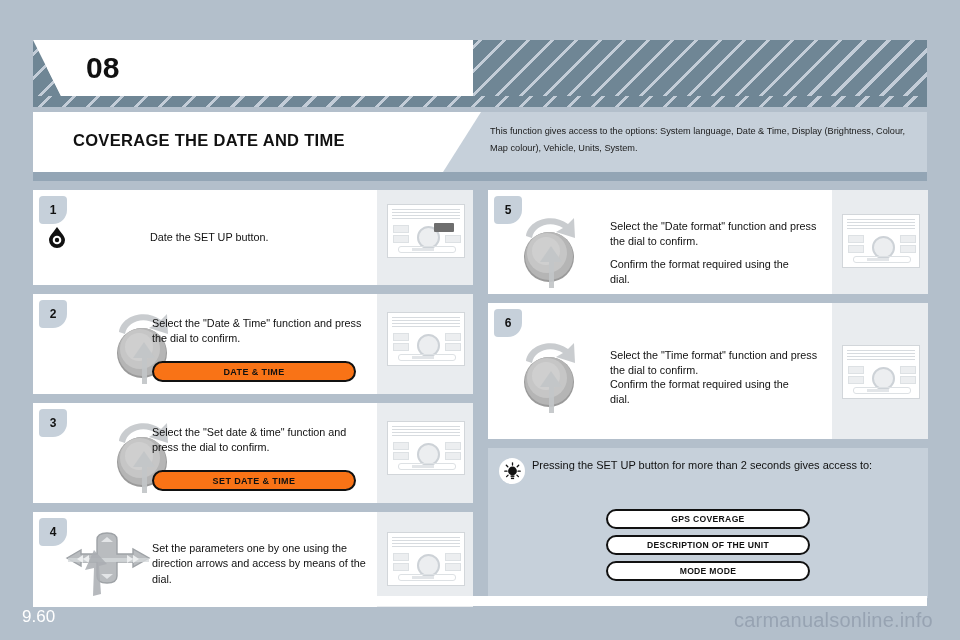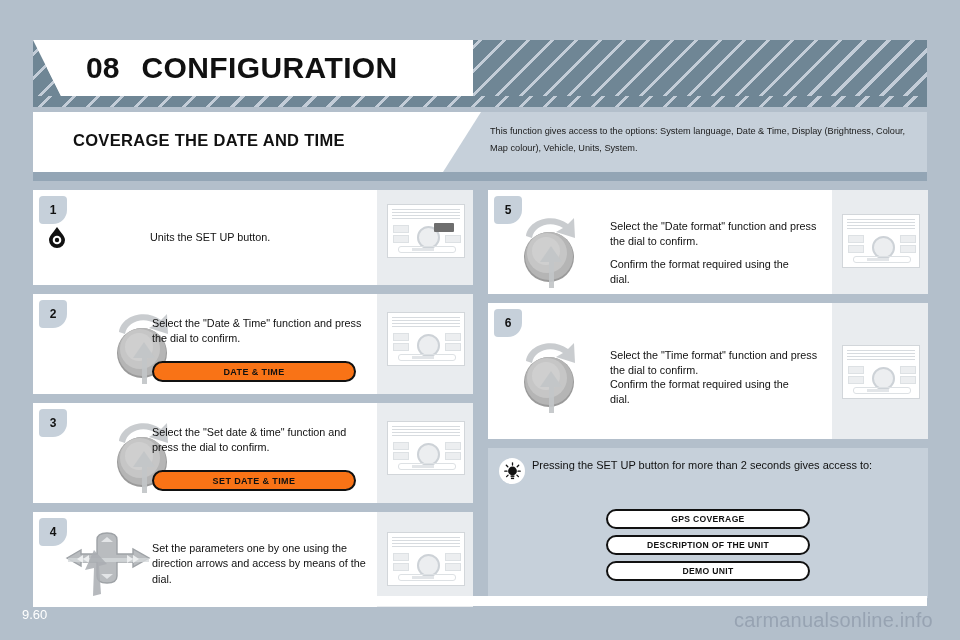--- a/index.html
+++ b/index.html
@@ -141,39 +141,38 @@
   .tip-pills{position:absolute;left:118px;top:61px;}
   .tip-pill{
     width:200px;height:16px;border:2.2px solid #111;border-radius:14px;
     background:#fff;margin-bottom:6px;
     display:flex;align-items:center;justify-content:center;
     font-size:8.6px;font-weight:bold;color:#111;letter-spacing:0.3px;
   }
 
   .page-num{
     position:absolute;left:22px;top:607px;
-    font-size:13px;color:#fff;font-weight:normal;
+    font-size:17px;color:#fff;font-weight:normal;
   }
   .watermark{
     position:absolute;left:686px;top:609px;
     font-size:20px;color:#97a3b2;letter-spacing:0.2px;margin-left:48px;
   }
   .footer-white{
     position:absolute;left:33px;top:596px;width:894px;height:10px;background:#fff;
   }
 </style>
 </head>
 <body>
 
 <div class="header">
   <div class="header-stripes"></div>
   <div class="header-title-plate"></div>
   <div class="header-title-inner">
     <span class="chapter-num">08</span>
-    <span class="chapter-name">CONFIGURATION</span>
   </div>
 </div>
 <div class="header-underbar"></div>
 
 <div class="sub-band">
   <div class="sub-white"></div>
   <div class="sub-title">COVERAGE THE DATE AND TIME</div>
   <div class="sub-desc">This function gives access to the options: System language, Date &amp; Time, Display (Brightness, Colour, Map colour), Vehicle, Units, System.</div>
 </div>
 <div class="band-sep"></div>
@@ -183,21 +182,21 @@
   <div class="step" style="height:95px;">
     <div class="step-body">
       <div class="step-num">1</div>
       <span style="position:absolute;left:14px;top:36px;">
         <svg width="20" height="24" viewBox="0 0 20 24">
             <path d="M10 1 C6 7 2 10 2 14 a8 8 0 0 0 16 0 C18 10 14 7 10 1 z" fill="#111"></path>
             <circle cx="10" cy="14" r="4.3" fill="#fff"></circle>
             <circle cx="10" cy="14" r="2.2" fill="#111"></circle>
           </svg>
       </span>
-      <div class="step-text" style="left:117px;top:40px;width:210px;">Units the SET UP button.</div>
+      <div class="step-text" style="left:117px;top:40px;width:210px;">Date the SET UP button.</div>
     </div>
     <div class="step-thumb-cell">
       <div class="radio" style="left:10px;top:14px;">
         <div class="rline" style="top:4px;width:68px;"></div>
         <div class="rline" style="top:7px;width:68px;"></div>
         <div class="rline" style="top:10px;width:68px;"></div>
         <div class="rline" style="top:13px;width:68px;"></div>
         <div class="knob"></div>
         <div class="btn" style="left:5px;top:20px;width:14px;"></div>
         <div class="btn" style="left:5px;top:30px;width:14px;"></div>
@@ -394,21 +393,21 @@
         </g>
         <circle cx="8.5" cy="9" r="4.4" fill="#111"></circle>
         <rect x="6.6" y="13.4" width="3.8" height="1.5" fill="#111"></rect>
         <rect x="6.9" y="15.6" width="3.2" height="1.5" fill="#111"></rect>
       </svg>
     </div>
     <div class="tip-text">Pressing the SET UP button for more than 2 seconds gives access to:</div>
     <div class="tip-pills">
       <div class="tip-pill">GPS COVERAGE</div>
       <div class="tip-pill">DESCRIPTION OF THE UNIT</div>
-      <div class="tip-pill">DEMO UNIT</div>
+      <div class="tip-pill">MODE MODE</div>
     </div>
   </div>
 
 </div>
 
 <div class="footer-white"></div>
 <div class="page-num">9.60</div>
 <div class="watermark">carmanualsonline.info</div>
 
 </body></html>

